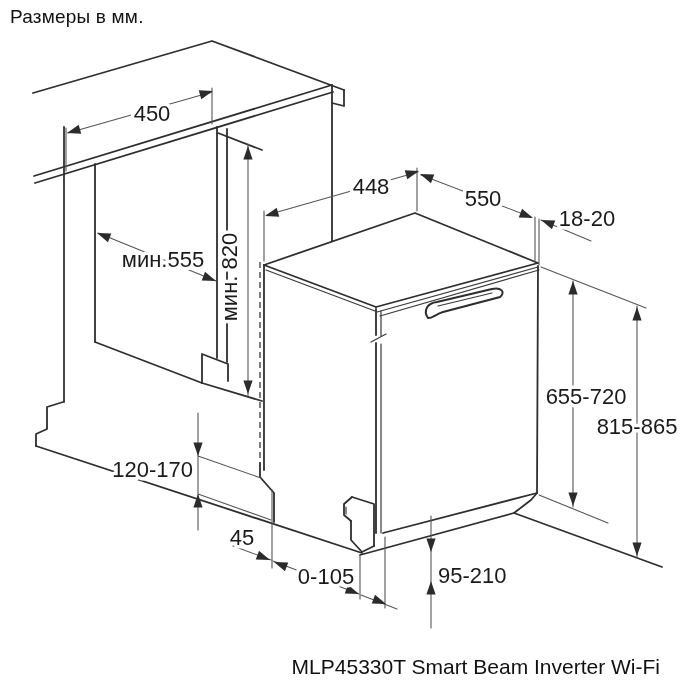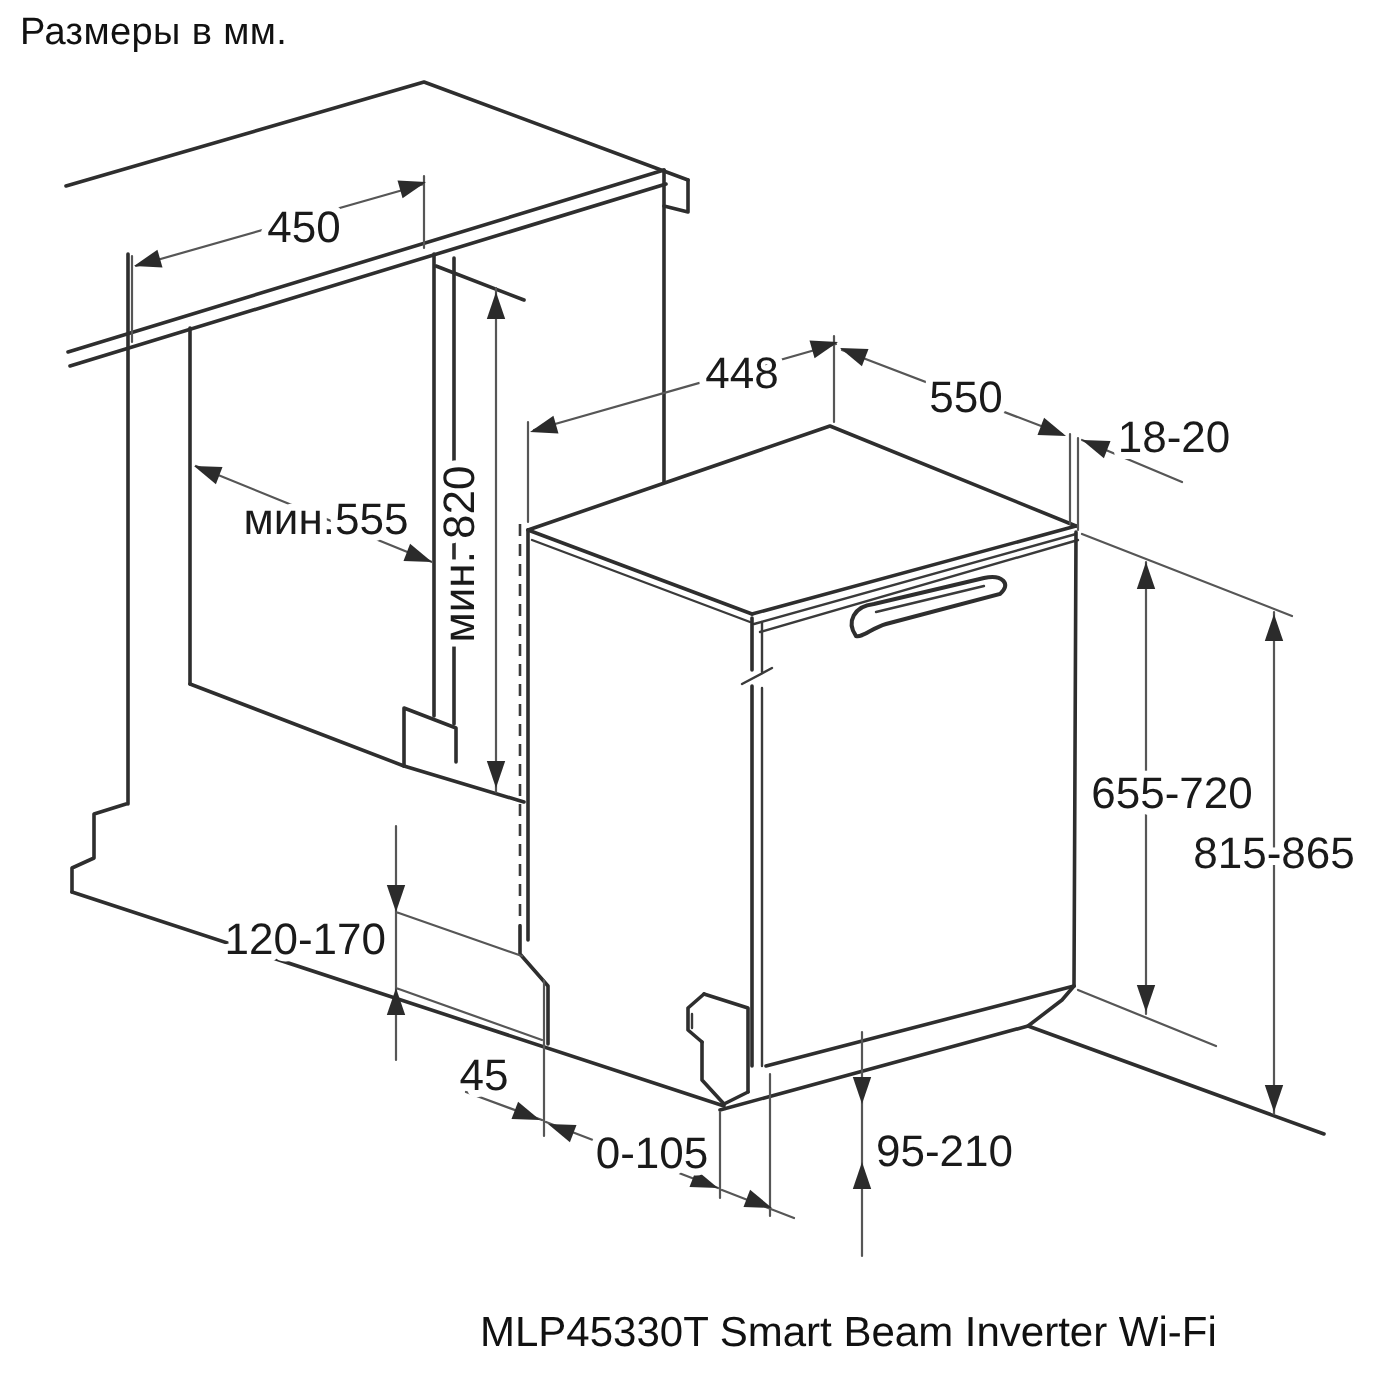--- a/index.html
+++ b/index.html
@@ -6,21 +6,21 @@
   body{
     width:696px;height:687px;position:relative;background:#ffffff;
     font-family:"Liberation Sans", sans-serif;overflow:hidden;
   }
   #stage{position:absolute;left:0;top:0;width:696px;height:687px;}
   .page-title{
     position:absolute;left:10px;top:6px;font-size:19px;color:#111;
     letter-spacing:0.2px;
   }
   .page-caption{
-    position:absolute;left:240px;top:655px;width:420px;text-align:left;
+    position:absolute;left:240px;top:655px;width:420px;text-align:right;
     font-size:21px;color:#111;white-space:nowrap;
   }
   svg{position:absolute;left:0;top:0;}
   .body-line{stroke:#2e2e2e;stroke-width:1.8;fill:none;stroke-linecap:round;stroke-linejoin:round;}
   .thin-line{stroke:#3a3a3a;stroke-width:1.2;fill:none;stroke-linecap:round;}
   .dim-line{stroke:#565656;stroke-width:1.1;fill:none;stroke-linecap:round;}
   .dash-line{stroke:#3a3a3a;stroke-width:1.3;fill:none;stroke-dasharray:6 4;}
   .arrow{fill:#2b2b2b;}
   .dim-label{
     font-family:"Liberation Sans", sans-serif;font-size:22px;fill:#1a1a1a;

